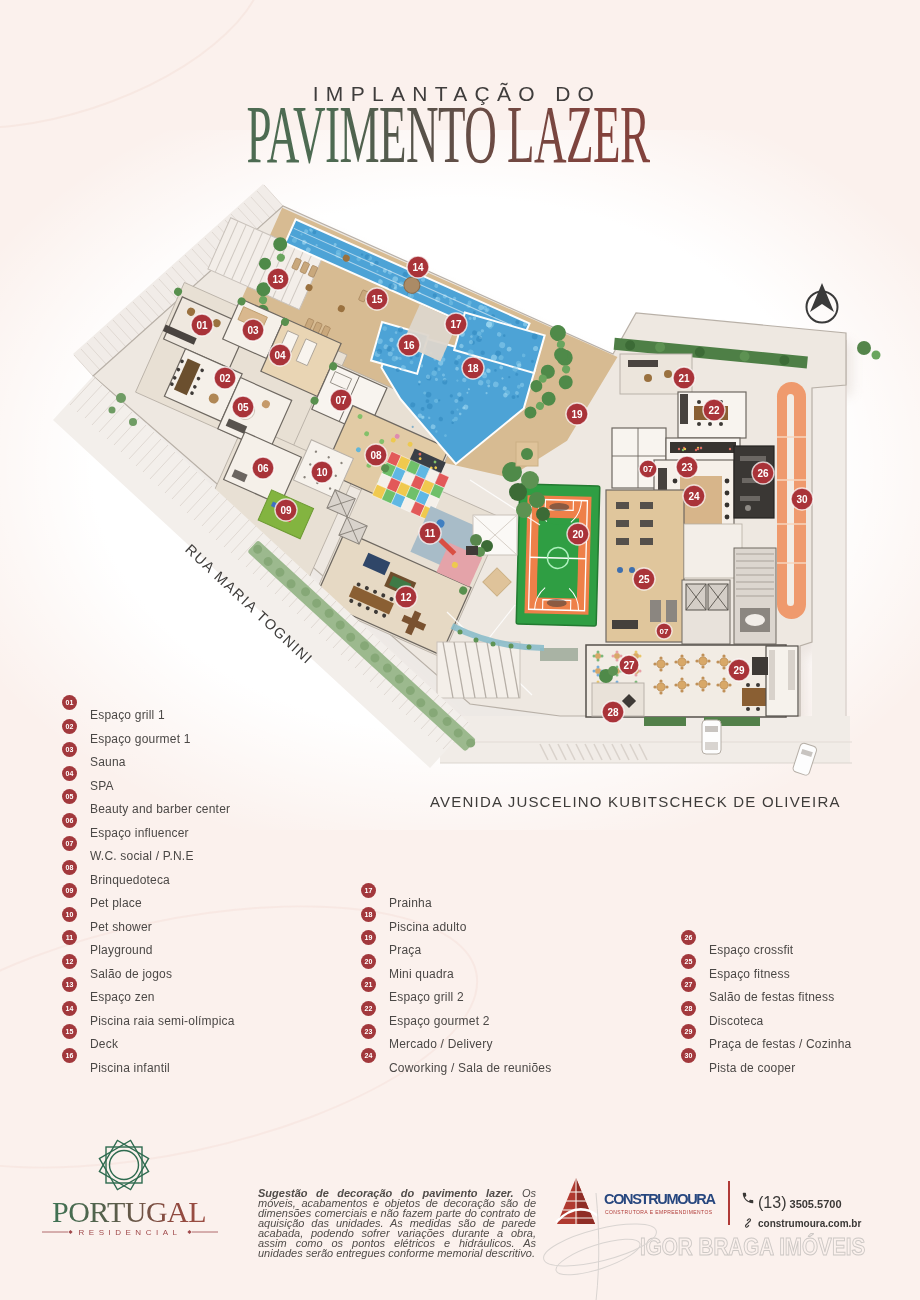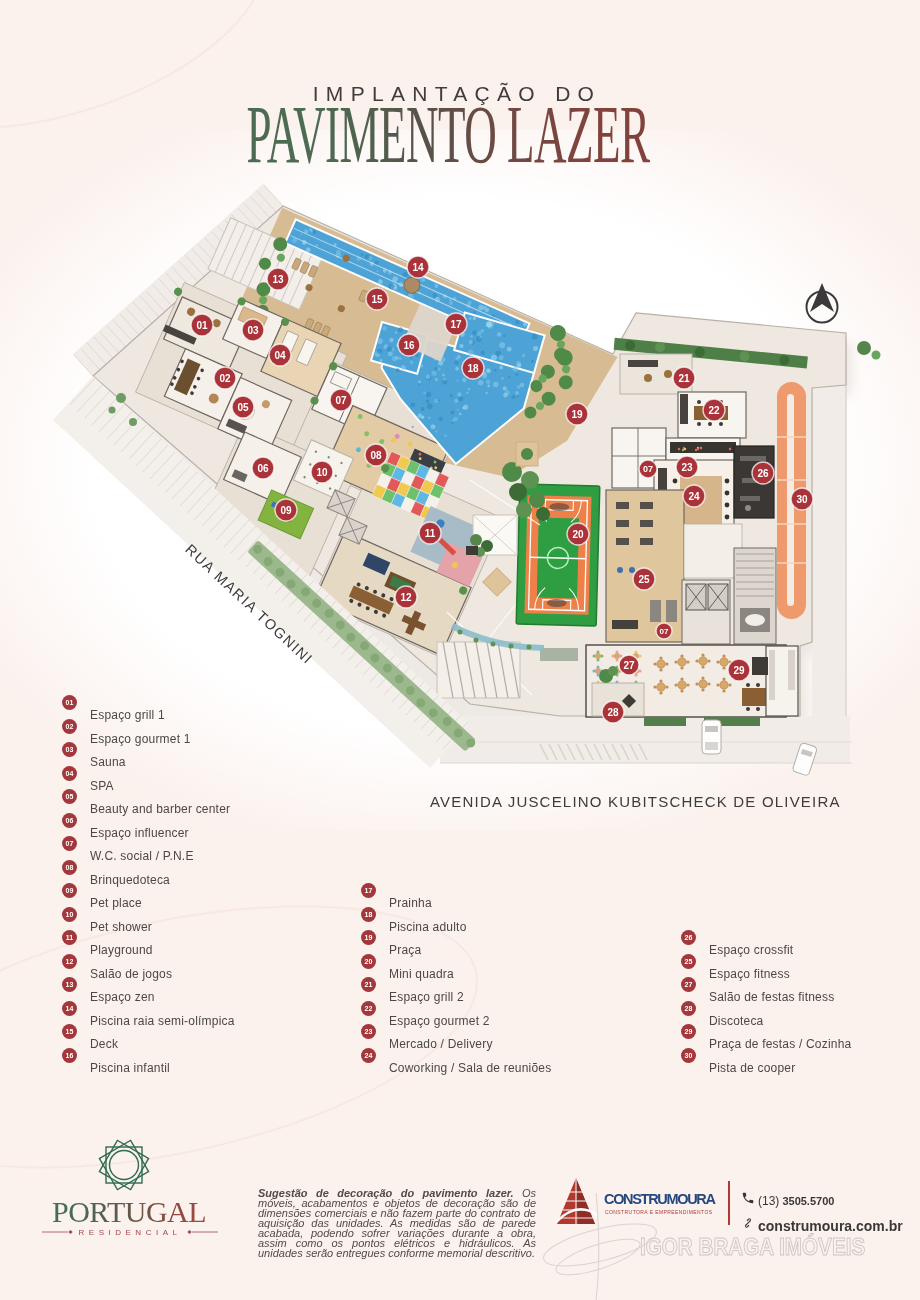--- a/index.html
+++ b/index.html
@@ -1341,27 +1341,27 @@
   <text x="56" y="44" font-family="Liberation Sans, sans-serif" font-size="14.5" font-weight="bold" fill="#27477f" textLength="112">CONSTRUMOURA</text>
   <text x="57" y="54" font-family="Liberation Sans, sans-serif" font-size="5" letter-spacing="0.9" fill="#b03a37" textLength="108">CONSTRUTORA E EMPREENDIMENTOS</text>
 </svg>
 
 <div style="position:absolute;left:728px;top:1181px;width:2px;height:44px;background:#b03a37"></div>
 
 <svg width="14" height="14" viewBox="0 0 24 24" style="position:absolute;left:741px;top:1191px">
   <path d="M6.6 10.8c1.4 2.8 3.8 5.1 6.6 6.6l2.2-2.2c.3-.3.7-.4 1-.2 1.1.4 2.3.6 3.6.6.6 0 1 .4 1 1V20c0 .6-.4 1-1 1C10.8 21 3 13.2 3 4c0-.6.4-1 1-1h3.5c.6 0 1 .4 1 1 0 1.2.2 2.4.6 3.6.1.3 0 .7-.2 1l-2.3 2.2z" fill="#3a3836"></path>
 </svg>
 
-<div class="phone"><span style="font-weight:normal;font-size:12px">(13)</span> 3505.5700</div>
+<div class="phone"><span style="font-weight:normal;font-size:16px">(13)</span> 3505.5700</div>
 
 <svg width="14" height="14" viewBox="0 0 24 24" style="position:absolute;left:741px;top:1216px">
   <path d="M10.6 13.4a1 1 0 0 0 1.4 0l4.6-4.6a3 3 0 0 0-4.2-4.2L9.6 7.4l1.4 1.4 2.8-2.8a1 1 0 0 1 1.4 1.4l-4.6 4.6zm2.8-2.8a1 1 0 0 0-1.4 0l-4.6 4.6a3 3 0 0 0 4.2 4.2l2.8-2.8-1.4-1.4-2.8 2.8a1 1 0 0 1-1.4-1.4l4.6-4.6a1 1 0 0 0 0-1.4z" fill="#3a3836"></path>
 </svg>
 
-<div class="site" style="font-size:14px">construmoura.com.br</div>
+<div class="site" style="font-size:10px">construmoura.com.br</div>
 
 <div class="igor">IGOR BRAGA IMÓVEIS</div>
 
 <svg width="140" height="140" viewBox="0 0 140 140" style="position:absolute;left:530px;top:1185px" xmlns="http://www.w3.org/2000/svg">
   <g fill="none" stroke="#d9d4d1" stroke-width="1">
     <ellipse cx="70" cy="60" rx="58" ry="16" transform="rotate(-14 70 60)"></ellipse>
     <ellipse cx="68" cy="72" rx="44" ry="12" transform="rotate(-18 68 72)"></ellipse>
     <path d="M66,8 C70,50 70,90 64,132"></path>
   </g>
 </svg>

